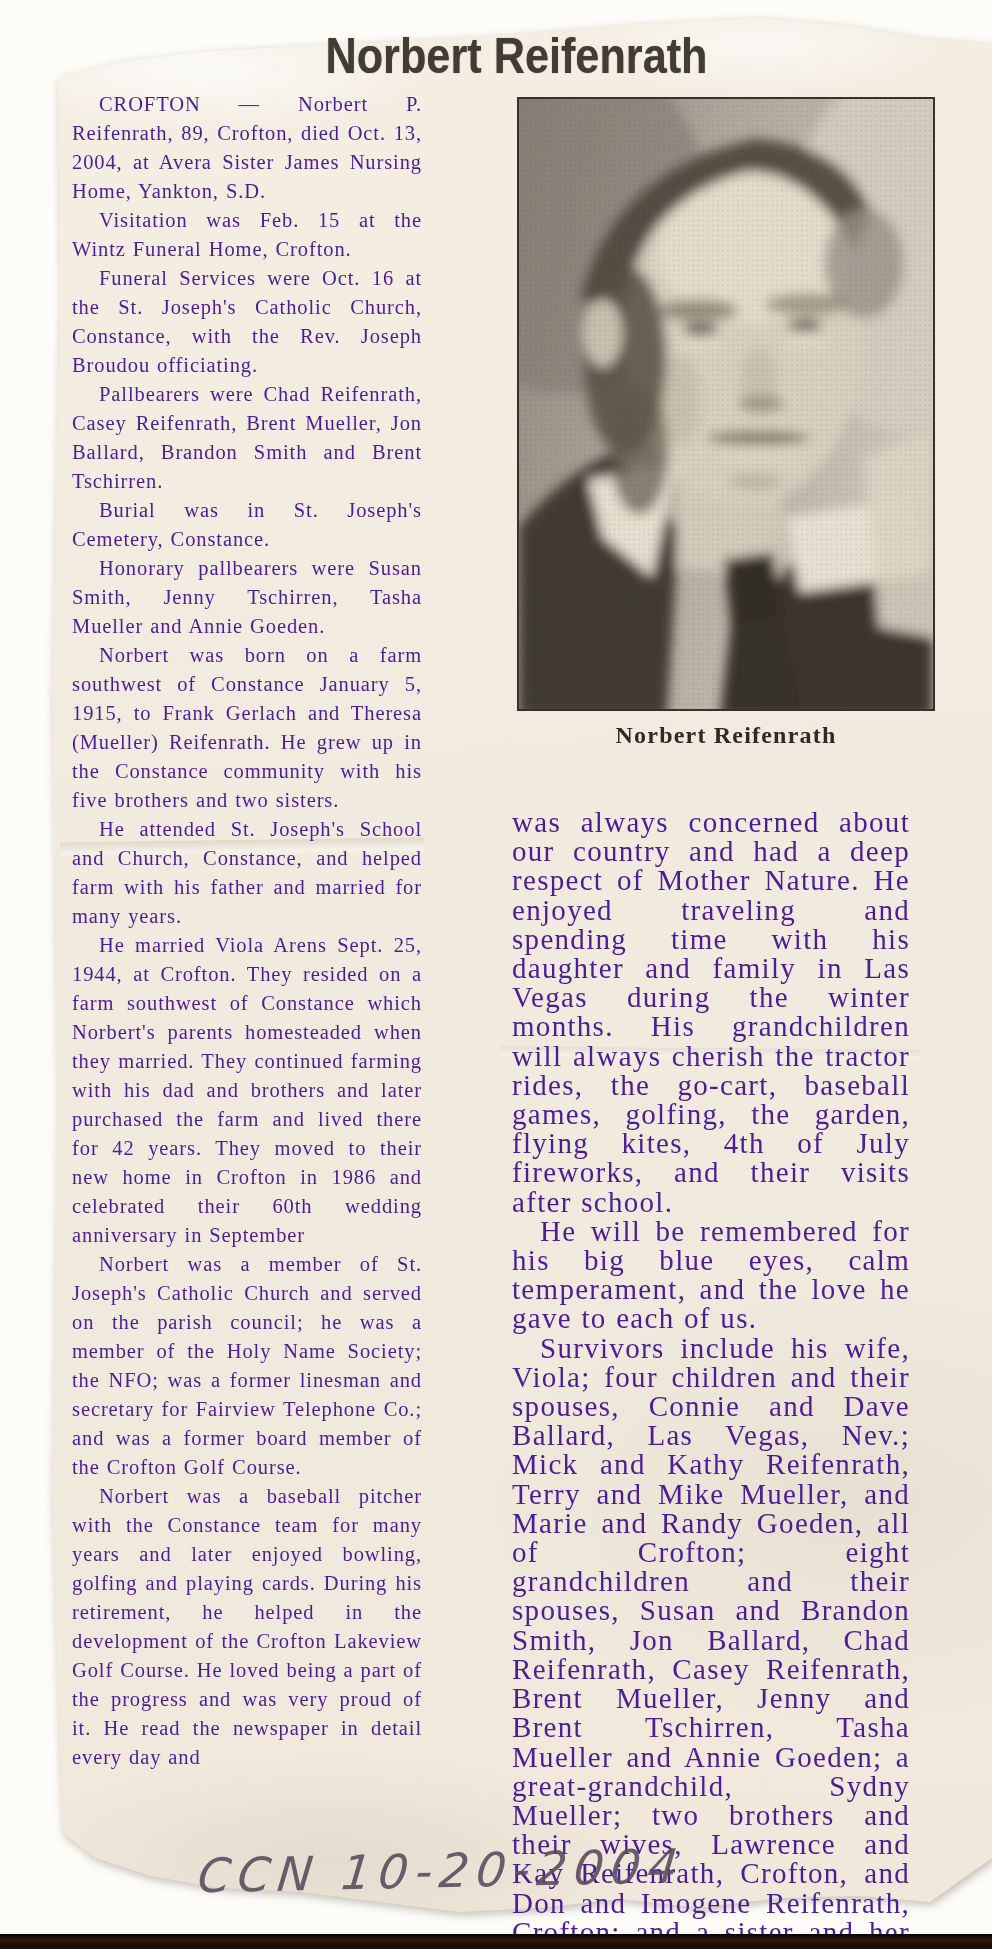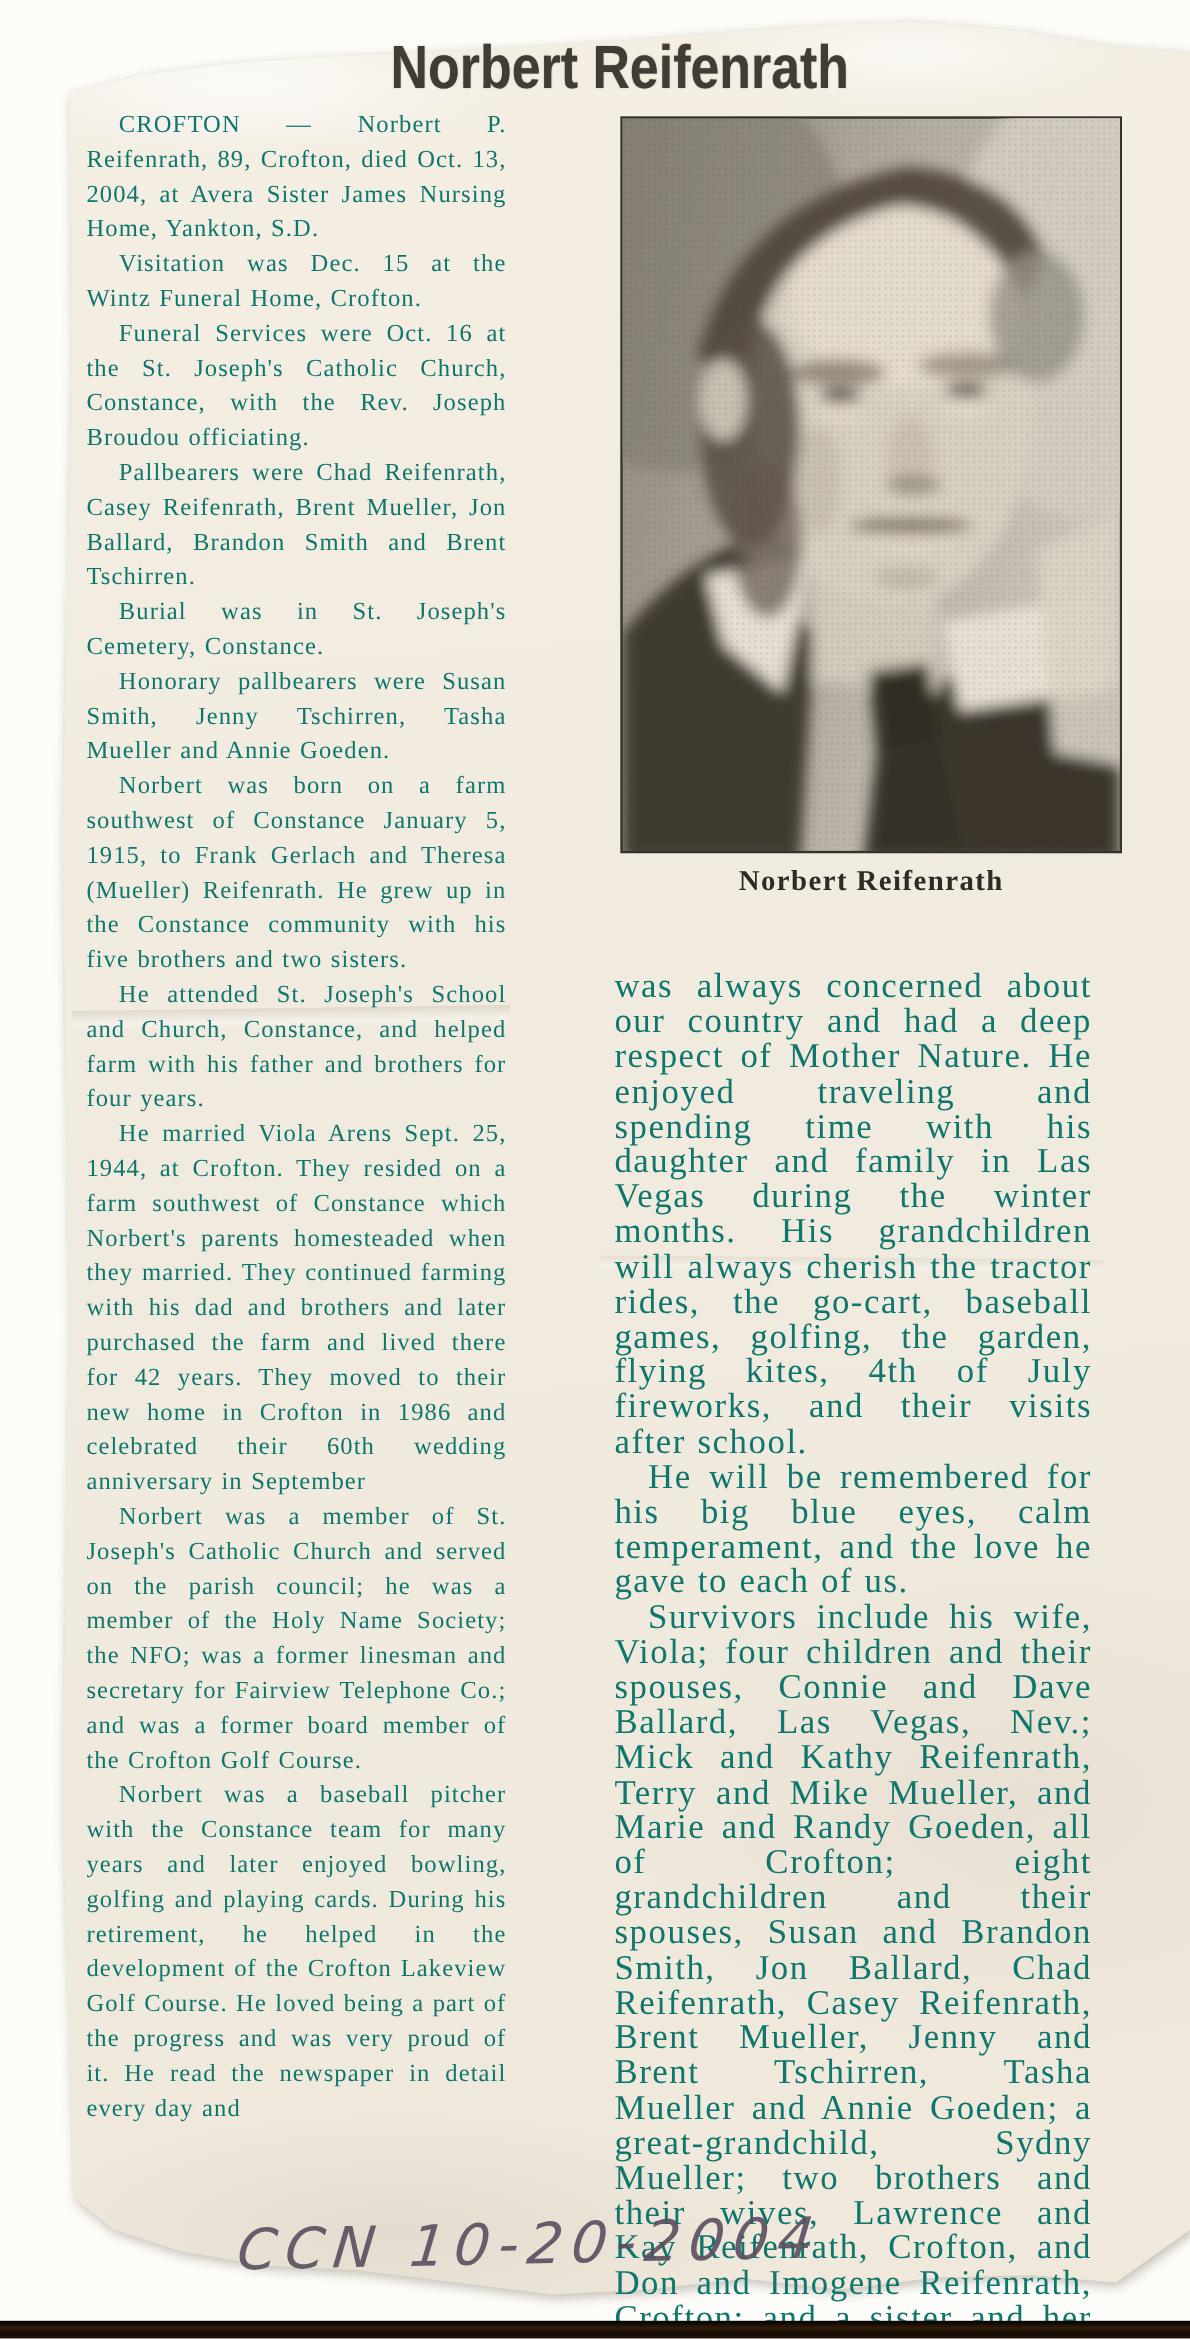--- a/index.html
+++ b/index.html
@@ -34,21 +34,21 @@
   .streak-right { position:absolute; right:0; top:60px; width:36px; height:1280px;
     background:linear-gradient(100deg, transparent 30%, rgba(130,120,105,.20) 55%, transparent 78%); }
   
   .headline {
     position:absolute; top:28px; left:0; width:100%; text-align:center;
     font-family:"Liberation Sans", sans-serif; font-weight:bold; font-size:47px;
     color:#413c36; letter-spacing:0; transform:scale(.92,1.08);
     text-shadow:0 0 1px rgba(60,55,48,.6);
   }
   
-  .col { text-align:justify; color:#0f766e; }
+  .col { text-align:justify; color:#4c1d95; }
   .col-left {
     position:absolute; left:72px; top:90px; width:350px;
     font-size:20.5px; line-height:29px; letter-spacing:.9px; word-spacing:1px;
   }
   .col-left p { margin:0; text-indent:27px; }
   .col-right {
     position:absolute; left:512px; top:764px; width:398px;
     font-size:29px; line-height:29.2px; letter-spacing:1.3px; word-spacing:1px;margin-top:44px;
   }
   .col-right p { margin:0; text-indent:28px; }
@@ -84,27 +84,27 @@
   </div>
 
   <div class="crease crease-a"></div>
   <div class="crease crease-b"></div>
   <div class="streak-right"></div>
 
   <div class="headline">Norbert Reifenrath</div>
 
   <div class="col col-left">
       <p>CROFTON — Norbert P. Reifenrath, 89, Crofton, died Oct. 13, 2004, at Avera Sister James Nursing Home, Yankton, S.D.</p>
-      <p>Visitation was Dec. 15 at the Wintz Funeral Home, Crofton.</p>
+      <p>Visitation was Feb. 15 at the Wintz Funeral Home, Crofton.</p>
       <p>Funeral Services were Oct. 16 at the St. Joseph's Catholic Church, Constance, with the Rev. Joseph Broudou officiating.</p>
       <p>Pallbearers were Chad Reifenrath, Casey Reifenrath, Brent Mueller, Jon Ballard, Brandon Smith and Brent Tschirren.</p>
       <p>Burial was in St. Joseph's Cemetery, Constance.</p>
       <p>Honorary pallbearers were Susan Smith, Jenny Tschirren, Tasha Mueller and Annie Goeden.</p>
       <p>Norbert was born on a farm southwest of Constance January 5, 1915, to Frank Gerlach and Theresa (Mueller) Reifenrath. He grew up in the Constance community with his five brothers and two sisters.</p>
-      <p>He attended St. Joseph's School and Church, Constance, and helped farm with his father and brothers for four years.</p>
+      <p>He attended St. Joseph's School and Church, Constance, and helped farm with his father and married for many years.</p>
       <p>He married Viola Arens Sept. 25, 1944, at Crofton. They resided on a farm southwest of Constance which Norbert's parents homesteaded when they married. They continued farming with his dad and brothers and later purchased the farm and lived there for 42 years. They moved to their new home in Crofton in 1986 and celebrated their 60th wedding anniversary in September</p>
       <p>Norbert was a member of St. Joseph's Catholic Church and served on the parish council; he was a member of the Holy Name Society; the NFO; was a former linesman and secretary for Fairview Telephone Co.; and was a former board member of the Crofton Golf Course.</p>
       <p>Norbert was a baseball pitcher with the Constance team for many years and later enjoyed bowling, golfing and playing cards. During his retirement, he helped in the development of the Crofton Lakeview Golf Course. He loved being a part of the progress and was very proud of it. He read the newspaper in detail every day and</p>
     </div>
 
   <figure class="photo" style="margin:0">
     <svg viewBox="0 0 420 612" preserveAspectRatio="none">
       <defs>
         <linearGradient id="pbg" x1="0" y1="0" x2="1" y2="0.35">
           <stop offset="0" stop-color="#8f897f"></stop>

